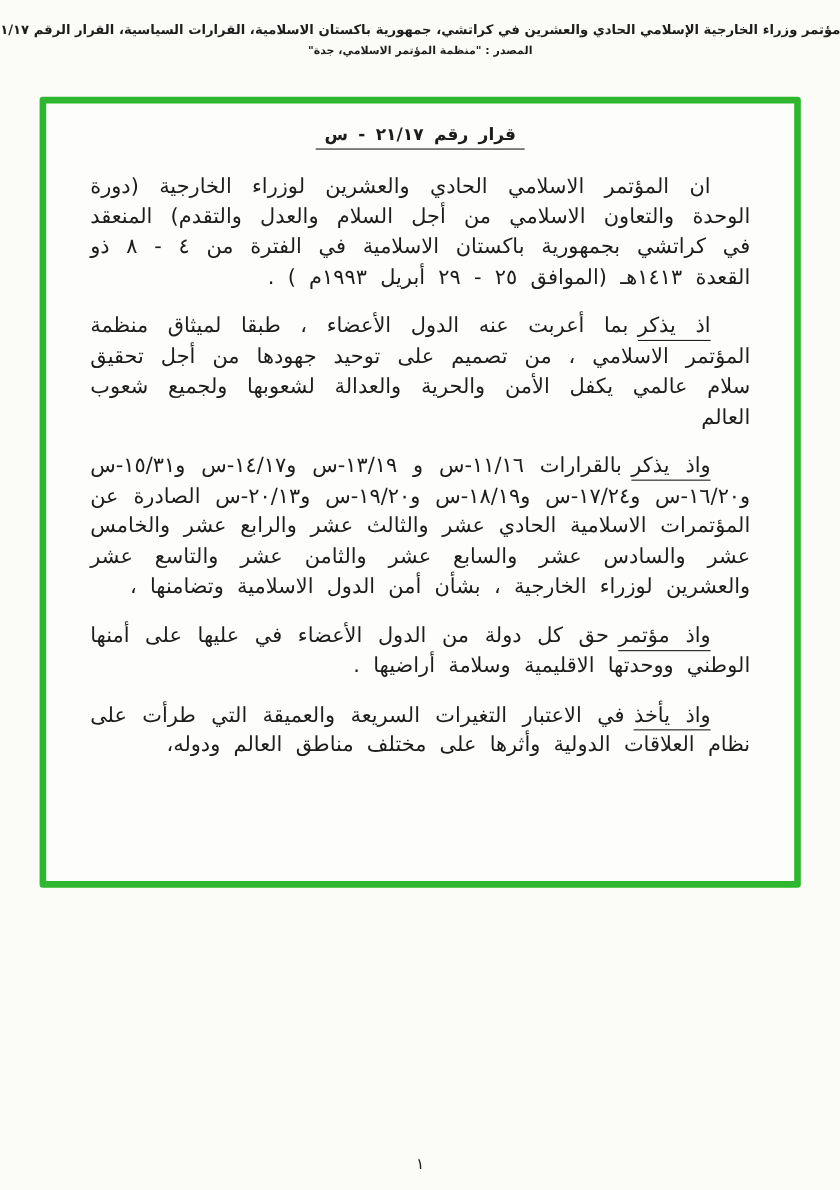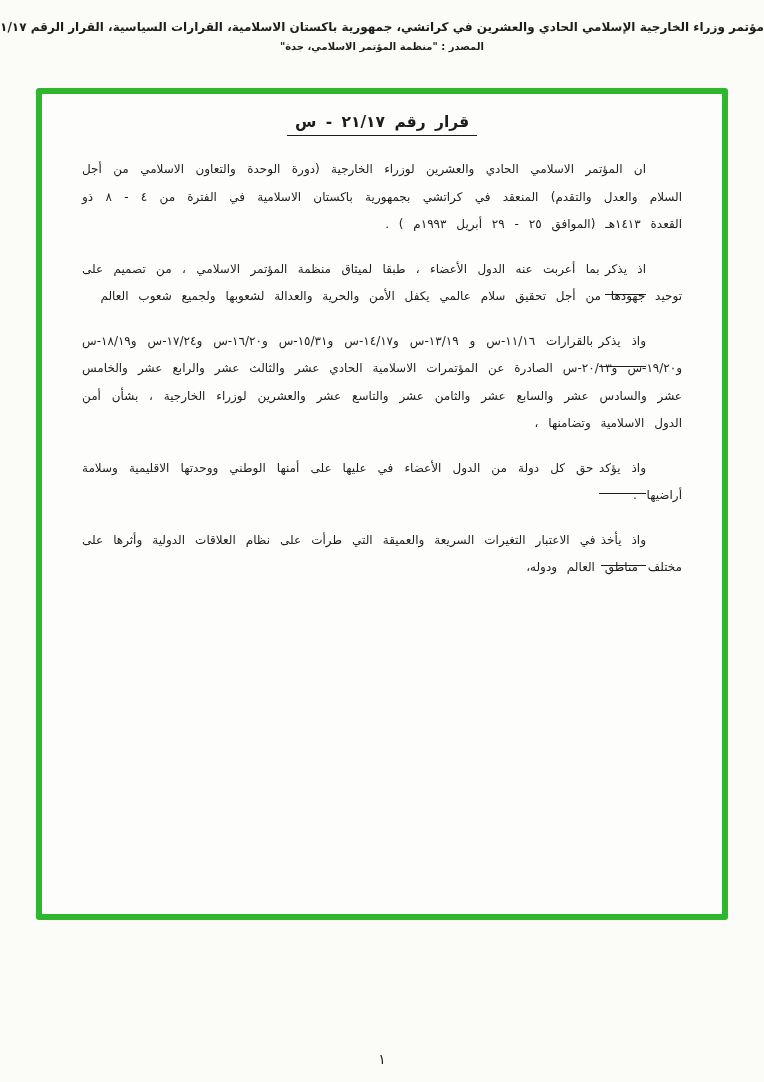--- a/index.html
+++ b/index.html
@@ -12,47 +12,47 @@
     overflow: hidden;
   }
   .top-header {
     position: absolute; top: 20px; left: 0; width: 764px;
     text-align: center; direction: rtl;
   }
   .h-line1 { font-size: 12px; font-weight: bold; white-space: nowrap; }
   .h-line2 { font-size: 10px; font-weight: bold; margin-top: 7px; }
   .doc-frame {
     position: absolute; top: 88px; left: 36px;
-    width: 692px; height: 832px;
+    width: 692px; height: 719px;
     border: 6px solid #2eb62e; border-radius: 3px;
     box-sizing: border-box;
     direction: rtl;
     padding: 18px 40px 0 40px;
     overflow: hidden;
     background: #fdfdfb;
   }
   .doc-title { text-align: center; margin-bottom: 20px; }
   .doc-title .trow { margin-bottom: 10px; }
   .doc-title .t {
     display: inline-block;
     font-size: 15.5px; font-weight: bold;
     border-bottom: 1.6px solid #1d1d1d;
     padding: 0 8px 4px 8px;
     word-spacing: 4px;
   }
   .para {
-    font-size: 12px; line-height: 27.5px;
+    font-size: 19px; line-height: 27.5px;
     text-align: justify; text-align-last: right;
     text-indent: 36px;
     word-spacing: 6px;
     margin: 17px 0 0 0;
   }
   .lead {
     border-bottom: 1.6px solid #1d1d1d;
-    padding-bottom: 18px;
+    padding-bottom: 2px;
     margin-inline-end: 0.45em;
   }
   .lead:empty { border-bottom: none; margin: 0; padding: 0; }
   .page-footer {
     position: absolute; top: 1051px; left: 0; width: 764px;
     text-align: center; font-size: 14px;
   }
 </style>
 </head>
 <body style="background: rgb(251, 251, 248); color: rgb(29, 29, 29);">
@@ -73,21 +73,21 @@
     </div>
 
     <p class="para"><span class="lead"></span><span class="ptxt">ان المؤتمر الاسلامي الحادي والعشرين لوزراء الخارجية (دورة الوحدة والتعاون الاسلامي من أجل السلام والعدل والتقدم) المنعقد في كراتشي بجمهورية باكستان الاسلامية في الفترة من ٤ - ٨ ذو القعدة ١٤١٣هـ (الموافق ٢٥ - ٢٩ أبريل ١٩٩٣م ) .</span></p>
 
     <p class="para"><span class="lead">اذ يذكر</span><span class="ptxt">بما أعربت عنه الدول الأعضاء ، طبقا لميثاق منظمة المؤتمر الاسلامي ، من تصميم على توحيد جهودها من أجل تحقيق سلام عالمي يكفل الأمن والحرية والعدالة لشعوبها ولجميع شعوب العالم</span></p>
 
 
 
     <p class="para"><span class="lead">واذ يذكر</span><span class="ptxt">بالقرارات ١١/١٦-س و ١٣/١٩-س و١٤/١٧-س و١٥/٣١-س و١٦/٢٠-س و١٧/٢٤-س و١٨/١٩-س و١٩/٢٠-س و٢٠/١٣-س الصادرة عن المؤتمرات الاسلامية الحادي عشر والثالث عشر والرابع عشر والخامس عشر والسادس عشر والسابع عشر والثامن عشر والتاسع عشر والعشرين لوزراء الخارجية ، بشأن أمن الدول الاسلامية وتضامنها ،</span></p>
 
-    <p class="para"><span class="lead">واذ يؤكد</span><span class="ptxt">حق كل دولة من الدول الأعضاء في عليها على أمنها الوطني ووحدتها الاقليمية وسلامة أراضيها .</span></p>
+    <p class="para"><span class="lead">واذ مؤتمر</span><span class="ptxt">حق كل دولة من الدول الأعضاء في عليها على أمنها الوطني ووحدتها الاقليمية وسلامة أراضيها .</span></p>
 
 
     <p class="para"><span class="lead">واذ يأخذ</span><span class="ptxt">في الاعتبار التغيرات السريعة والعميقة التي طرأت على نظام العلاقات الدولية وأثرها على مختلف مناطق العالم ودوله،</span></p>
 
   </section>
 
   <footer class="page-footer">
     <span>١</span>
   </footer>
 

